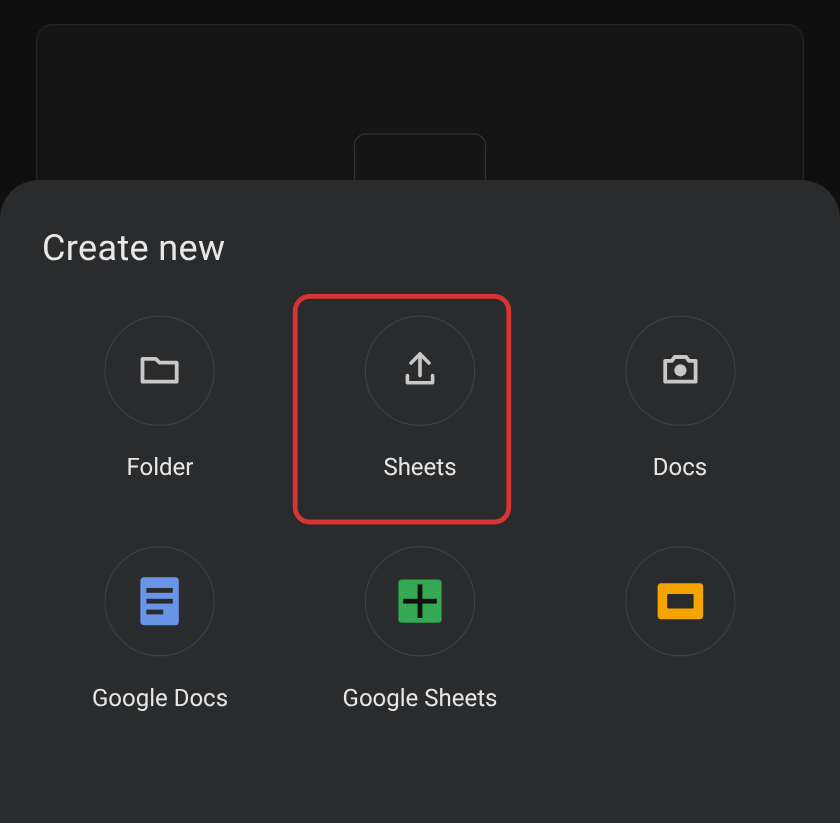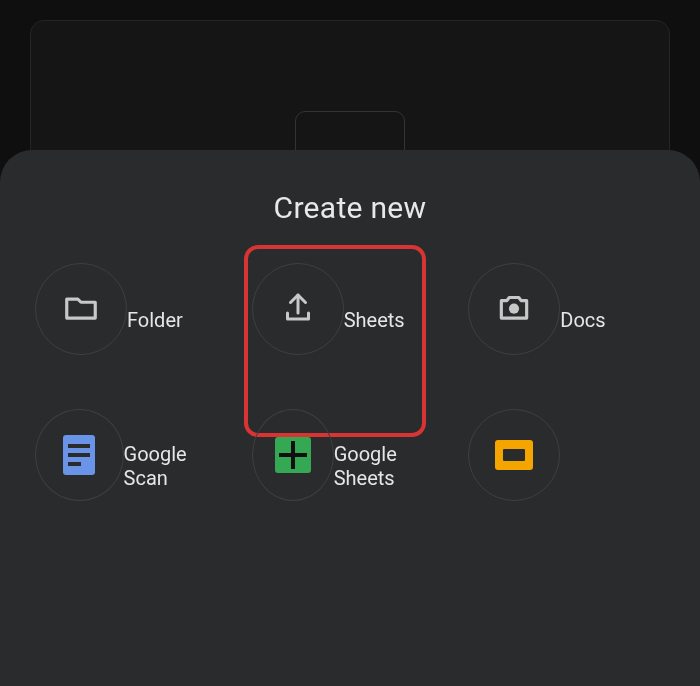--- a/index.html
+++ b/index.html
@@ -46,36 +46,36 @@
       left: 0;
       right: 0;
       bottom: 0;
       top: 150px;
       background: #2a2b2d;
       border-top-left-radius: 32px;
       border-top-right-radius: 32px;
       padding: 40px 35px 0 35px;
     }
     .sheet-title {
-      text-align: center;
+      text-align: left;
       color: #e8e8e8;
       font-size: 30px;
       font-weight: 400;
       margin-bottom: 38px;
       letter-spacing: 0.3px;
     }
     .grid {
       display: grid;
       grid-template-columns: repeat(3, 1fr);
       column-gap: 20px;
       row-gap: 54px;
     }
     .item {
       display: flex;
-      flex-direction: row;
+      flex-direction: column;
       align-items: center;
       cursor: pointer;
       position: relative;
     }
     .circle {
       width: 92px;
       height: 92px;
       border-radius: 50%;
       border: 1px solid #3e3f41;
       display: flex;
@@ -207,21 +207,21 @@
     <div class="item">
       <div class="circle">
         <span>
           <div class="docs-square">
             <div class="docs-line1"></div>
             <div class="docs-line2"></div>
             <div class="docs-line3"></div>
           </div>
         </span>
       </div>
-      <div class="label">Google Scan</div>
+      <div class="label">Google Docs</div>
     </div>
 
     <div class="item">
       <div class="circle">
         <span>
           <div class="sheets-wrap">
             <div class="sheets-square"></div>
             <div class="sheets-plus-h"></div>
             <div class="sheets-plus-v"></div>
           </div>

